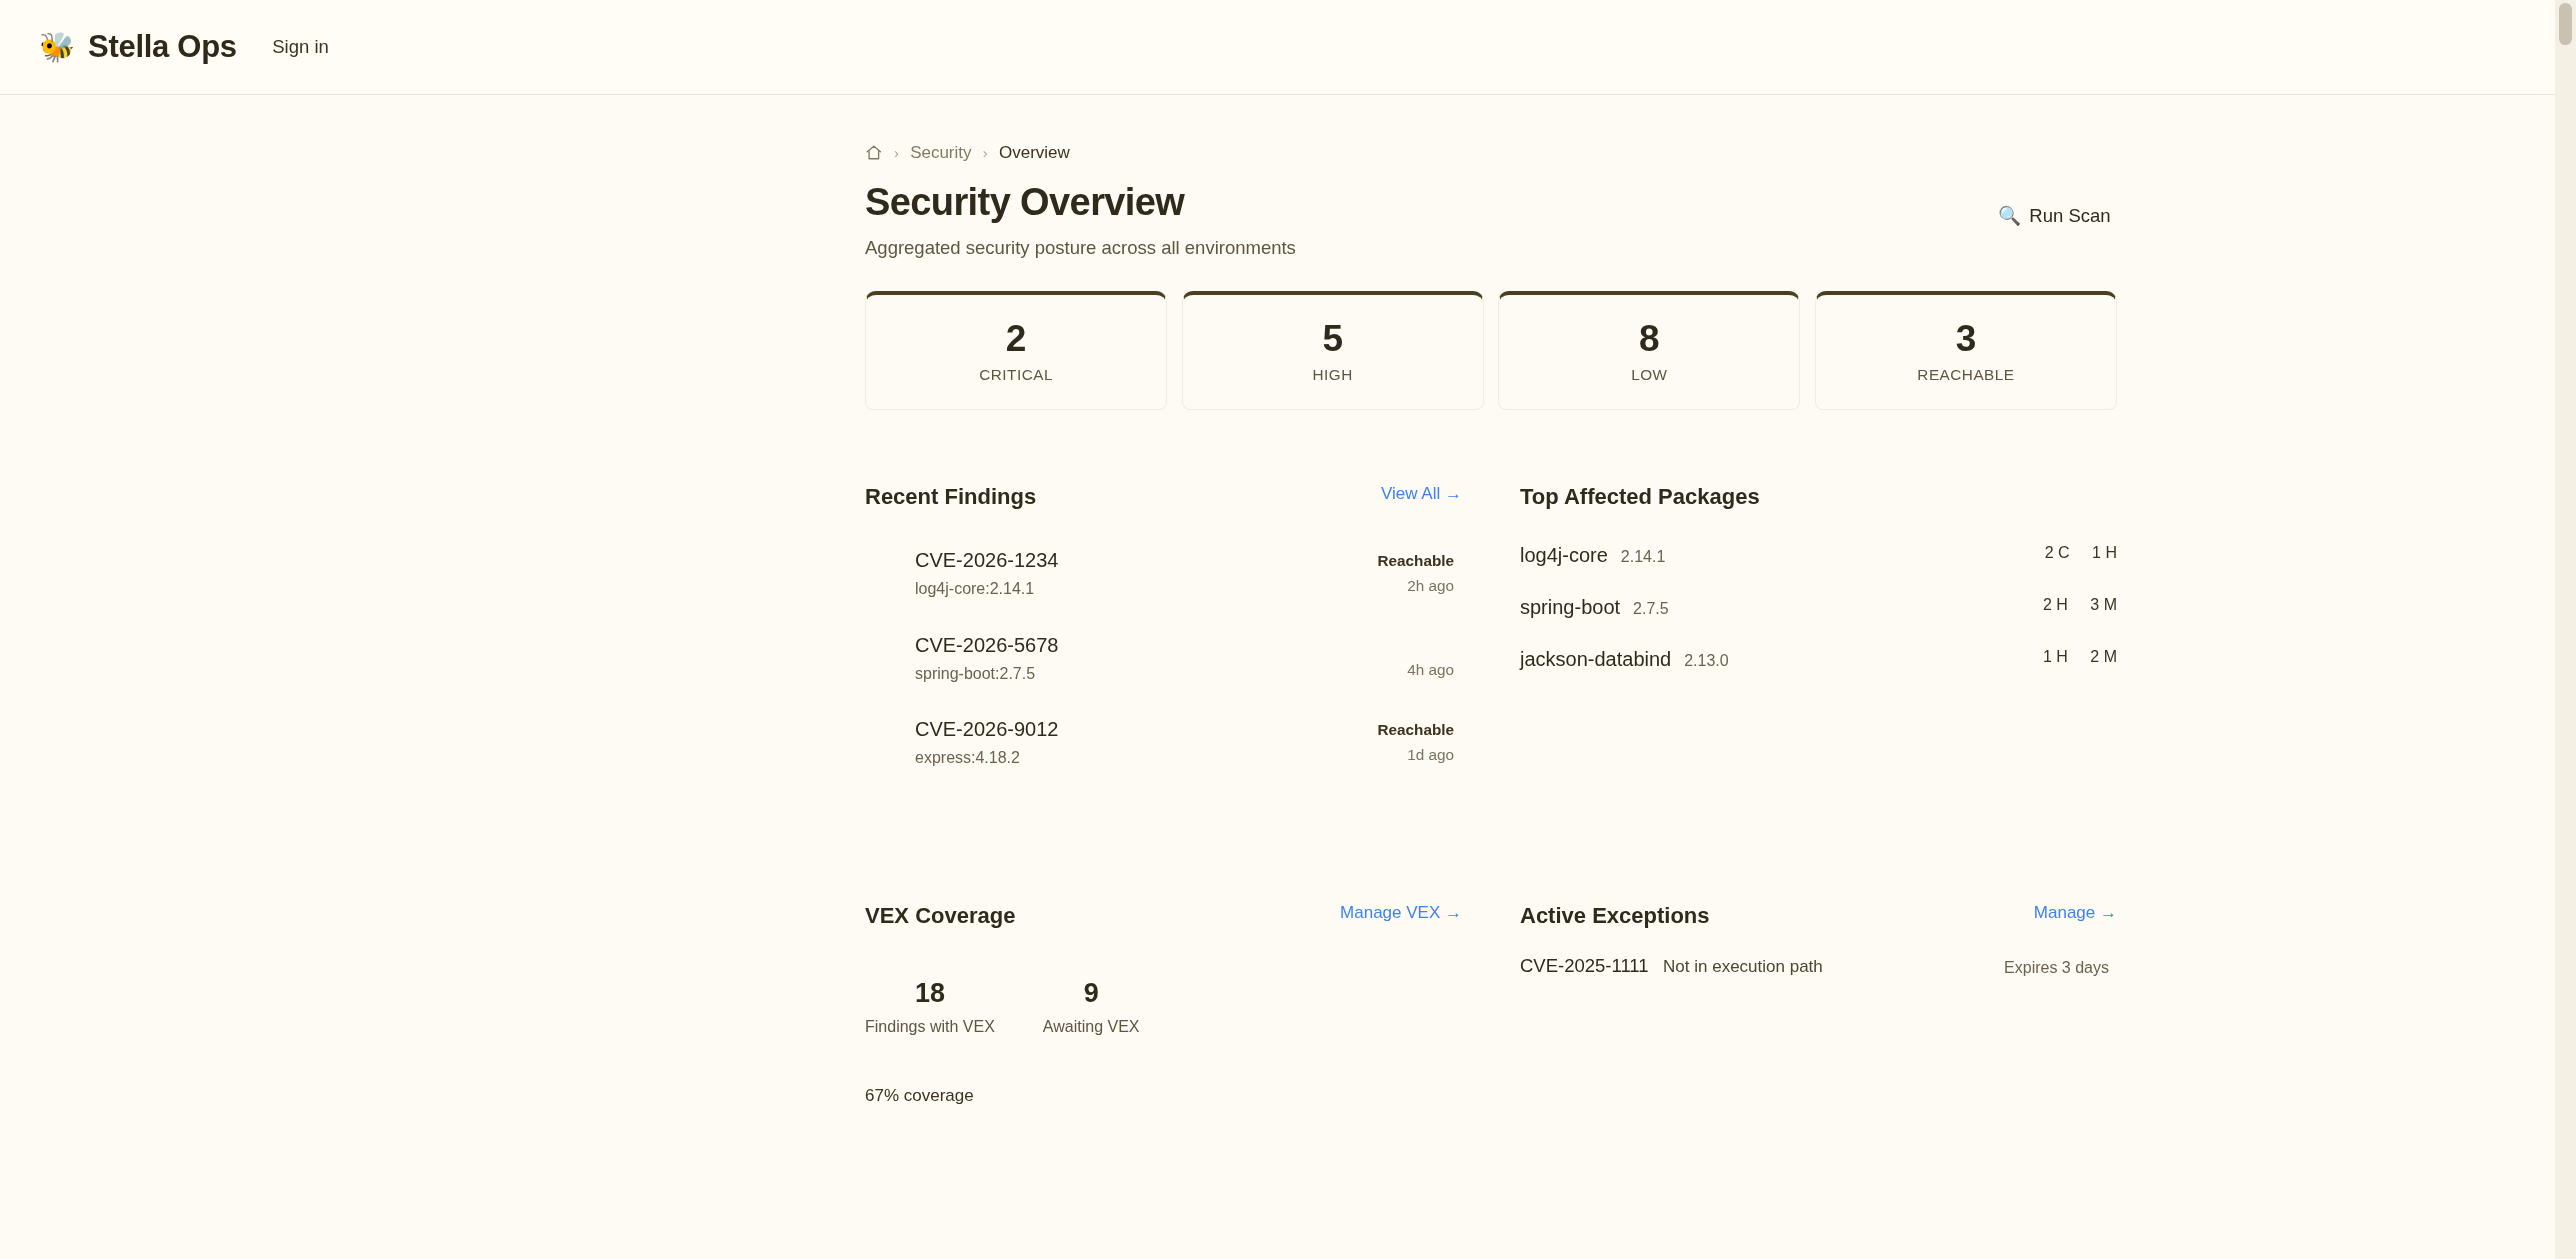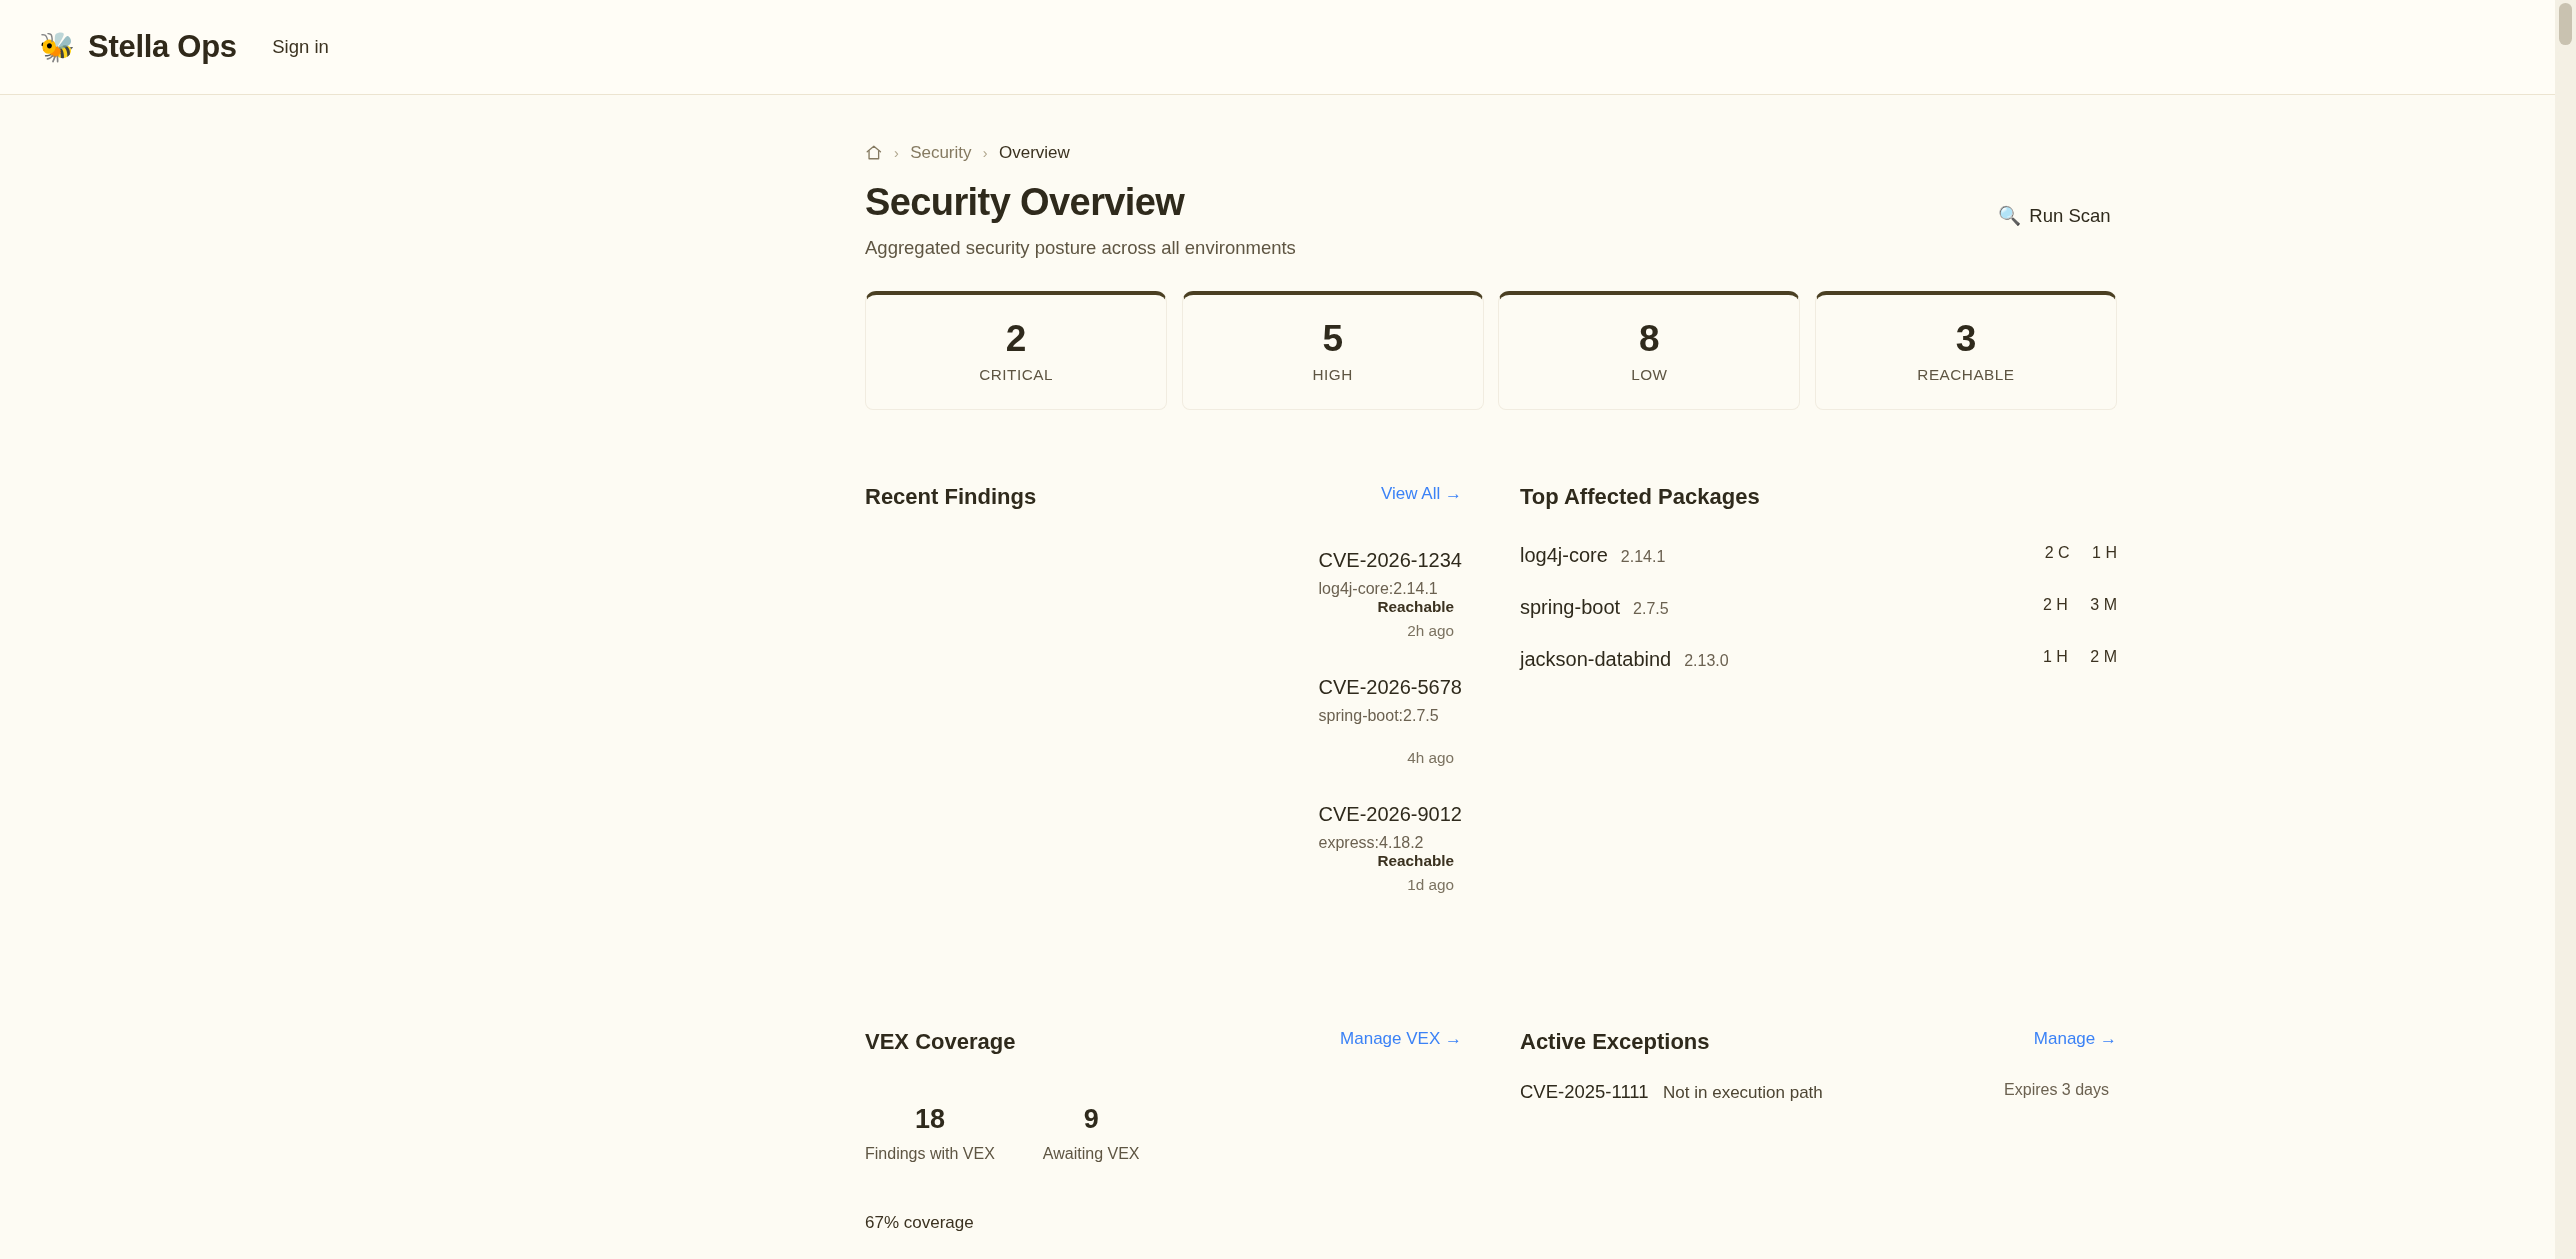--- a/index.html
+++ b/index.html
@@ -178,24 +178,23 @@
     color: #3b82f6;
     background: transparent;
     border: none;
     cursor: pointer;
     font-family: "Liberation Sans", sans-serif;
   }
 
   
   .finding {
     display: flex;
-    align-items: flex-end;
+    align-items: center;
     justify-content: space-between;
     padding: 13px 0 22.5px 50px;
-    flex-direction: column;
   }
   .finding-id {
     font-size: 20px;
     color: #2f2a1c;
     margin-bottom: 8px;
   }
   .finding-pkg {
     font-size: 16px;
     color: #6b6150;
   }
@@ -246,21 +245,21 @@
   .vex-cap { font-size: 16px; color: #5e5542; }
   .vex-coverage {
     margin-top: 50px;
     font-size: 17px;
     color: #3b3220;
   }
 
   
   .exception {
     display: flex;
-    align-items: flex-start;
+    align-items: flex-end;
     justify-content: space-between;
   }
   .exc-left { display: flex; align-items: baseline; gap: 14.5px; }
   .exc-id { font-size: 18.5px; color: #2f2a1c; }
   .exc-note { font-size: 17px; color: #4d4533; }
   .exc-expiry { font-size: 16px; color: #6b6150; padding-right: 8px; }
 
   .row-bottom { margin-top: 113px; }
 </style>
 </head>

